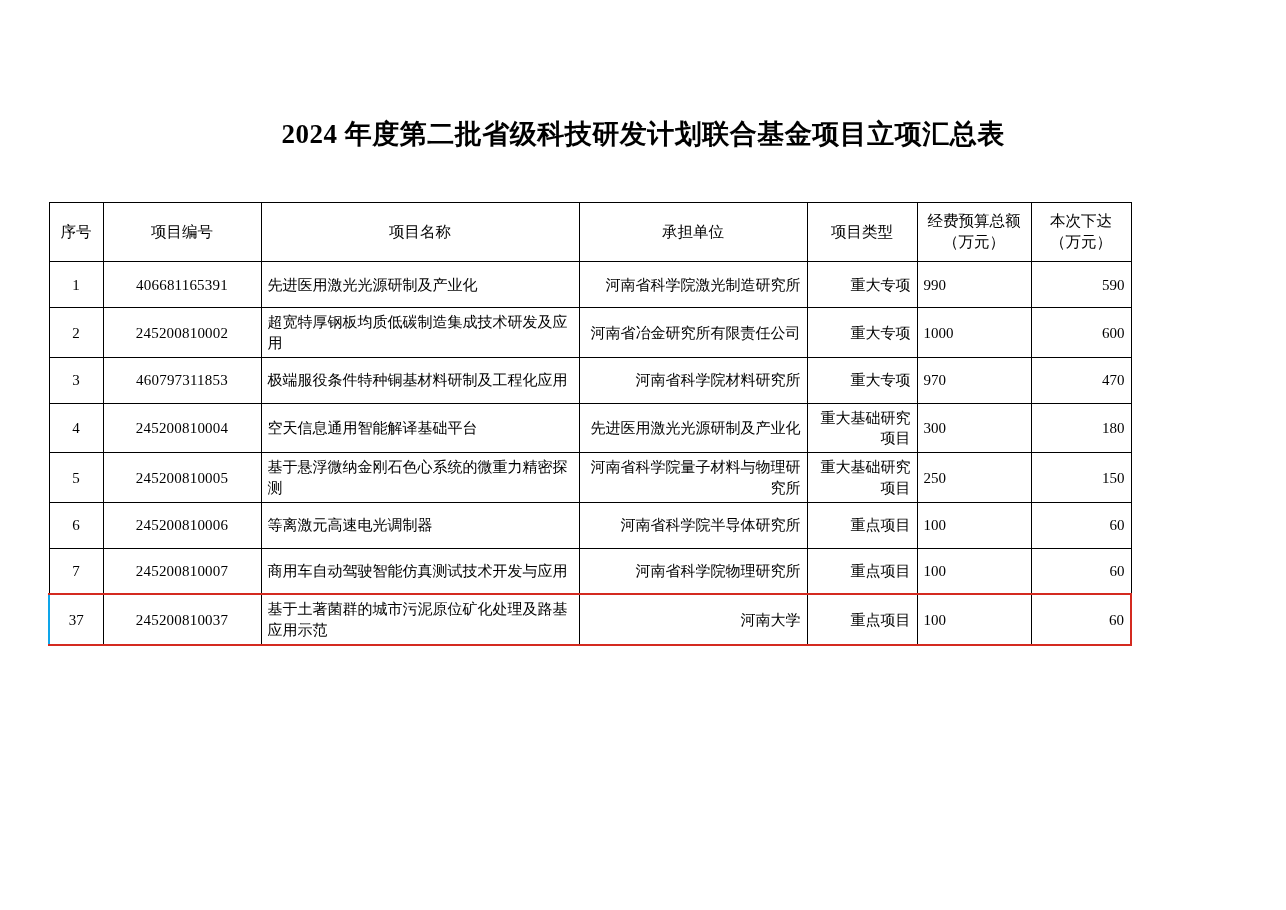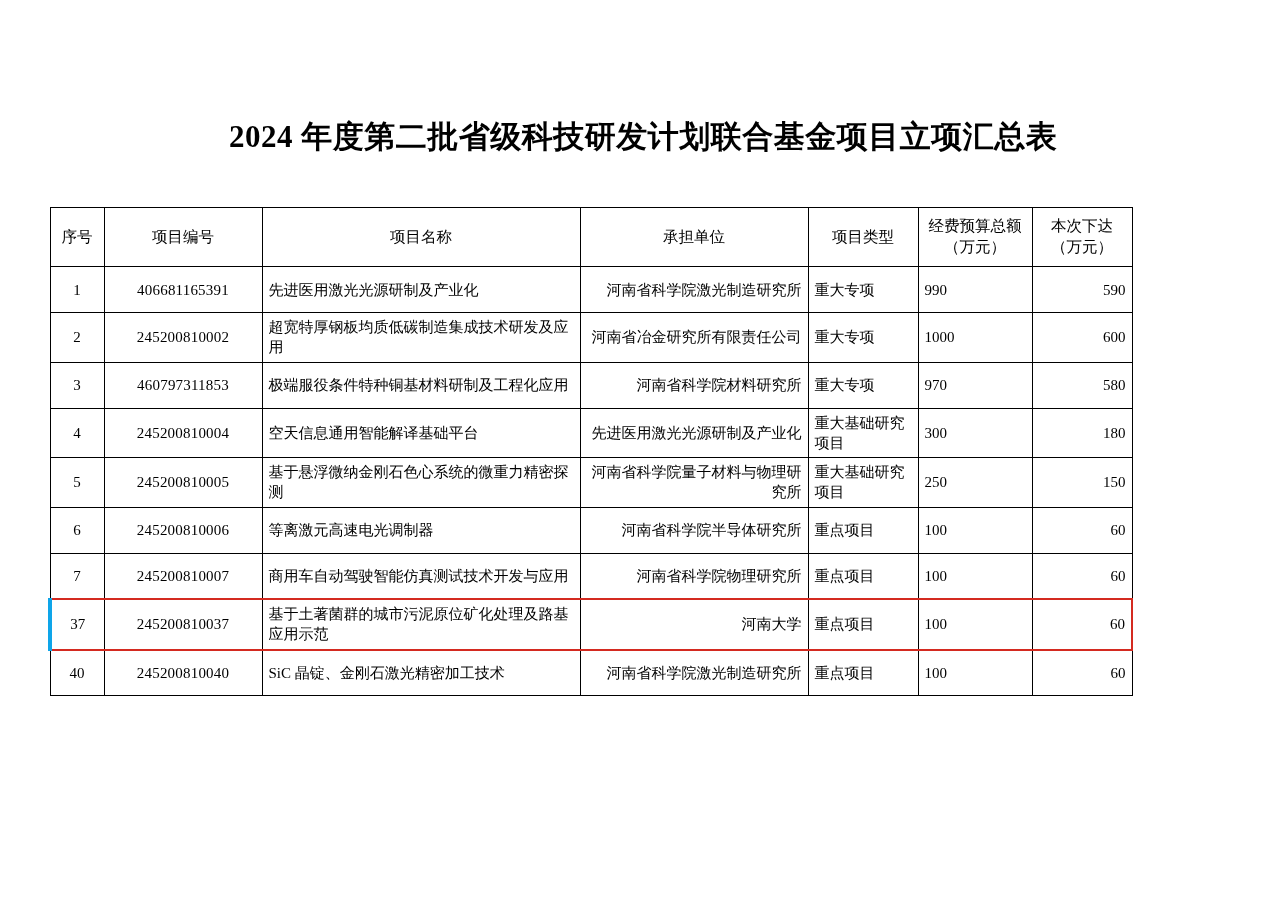--- a/index.html
+++ b/index.html
@@ -16,21 +16,21 @@
     overflow: hidden;
   }
   .page {
     width: 1286px;
     height: 910px;
     box-sizing: border-box;
     padding: 0;
   }
   .doc-title {
     text-align: center;
-    font-size: 31px;
+    font-size: 27px;
     font-weight: bold;
     letter-spacing: 0.5px;
     margin: 0;
     padding-top: 118px;
     padding-bottom: 0;
     line-height: 1.2;
     font-family: "Liberation Serif", "DejaVu Serif", serif;
   }
   .table-wrap {
     margin-top: 52px;
@@ -61,32 +61,32 @@
   .col-name    { width: 318px; }
   .col-unit    { width: 228px; }
   .col-type    { width: 110px; }
   .col-budget  { width: 114px; }
   .col-issue   { width: 100px; }
 
   td.c-no      { text-align: center; }
   td.c-code    { text-align: center; letter-spacing: 0.2px; }
   td.c-name    { text-align: left; padding-left: 9px; }
   td.c-unit    { text-align: right; padding-left: 9px; }
-  td.c-type    { text-align: left; }
+  td.c-type    { text-align: right; }
   td.c-budget  { text-align: left; }
   td.c-issue   { text-align: right; }
 
   tbody tr { height: 46px; }
 
   tr.highlight td {
     border-top: 2px solid #d42a20;
     border-bottom: 2px solid #d42a20;
   }
   tr.highlight td:first-child {
-    border-left: 4px solid #0ea5e9;
+    border-left: 2px solid #0ea5e9;
   }
   tr.highlight td:last-child {
     border-right: 2px solid #d42a20;
   }
   .hdr-two-line { line-height: 1.25; }
 </style>
 </head>
 <body>
 
 <div class="page">
@@ -134,21 +134,21 @@
             <td class="c-budget">1000</td>
             <td class="c-issue">600</td>
           </tr>
           <tr>
             <td class="c-no">3</td>
             <td class="c-code">460797311853</td>
             <td class="c-name">极端服役条件特种铜基材料研制及工程化应用</td>
             <td class="c-unit">河南省科学院材料研究所</td>
             <td class="c-type">重大专项</td>
             <td class="c-budget">970</td>
-            <td class="c-issue">580</td>
+            <td class="c-issue">470</td>
           </tr>
           <tr>
             <td class="c-no">4</td>
             <td class="c-code">245200810004</td>
             <td class="c-name">空天信息通用智能解译基础平台</td>
             <td class="c-unit">先进医用激光光源研制及产业化</td>
             <td class="c-type">重大基础研究项目</td>
             <td class="c-budget">300</td>
             <td class="c-issue">180</td>
           </tr>
@@ -181,26 +181,17 @@
           </tr>
           <tr class="highlight">
             <td class="c-no">37</td>
             <td class="c-code">245200810037</td>
             <td class="c-name">基于土著菌群的城市污泥原位矿化处理及路基应用示范</td>
             <td class="c-unit">河南大学</td>
             <td class="c-type">重点项目</td>
             <td class="c-budget">100</td>
             <td class="c-issue">60</td>
           </tr>
-          <tr>
-            <td class="c-no">40</td>
-            <td class="c-code">245200810040</td>
-            <td class="c-name">SiC 晶锭、金刚石激光精密加工技术</td>
-            <td class="c-unit">河南省科学院激光制造研究所</td>
-            <td class="c-type">重点项目</td>
-            <td class="c-budget">100</td>
-            <td class="c-issue">60</td>
-          </tr>
         </tbody>
     </table>
   </div>
 
 </div>
 
 </body></html>

